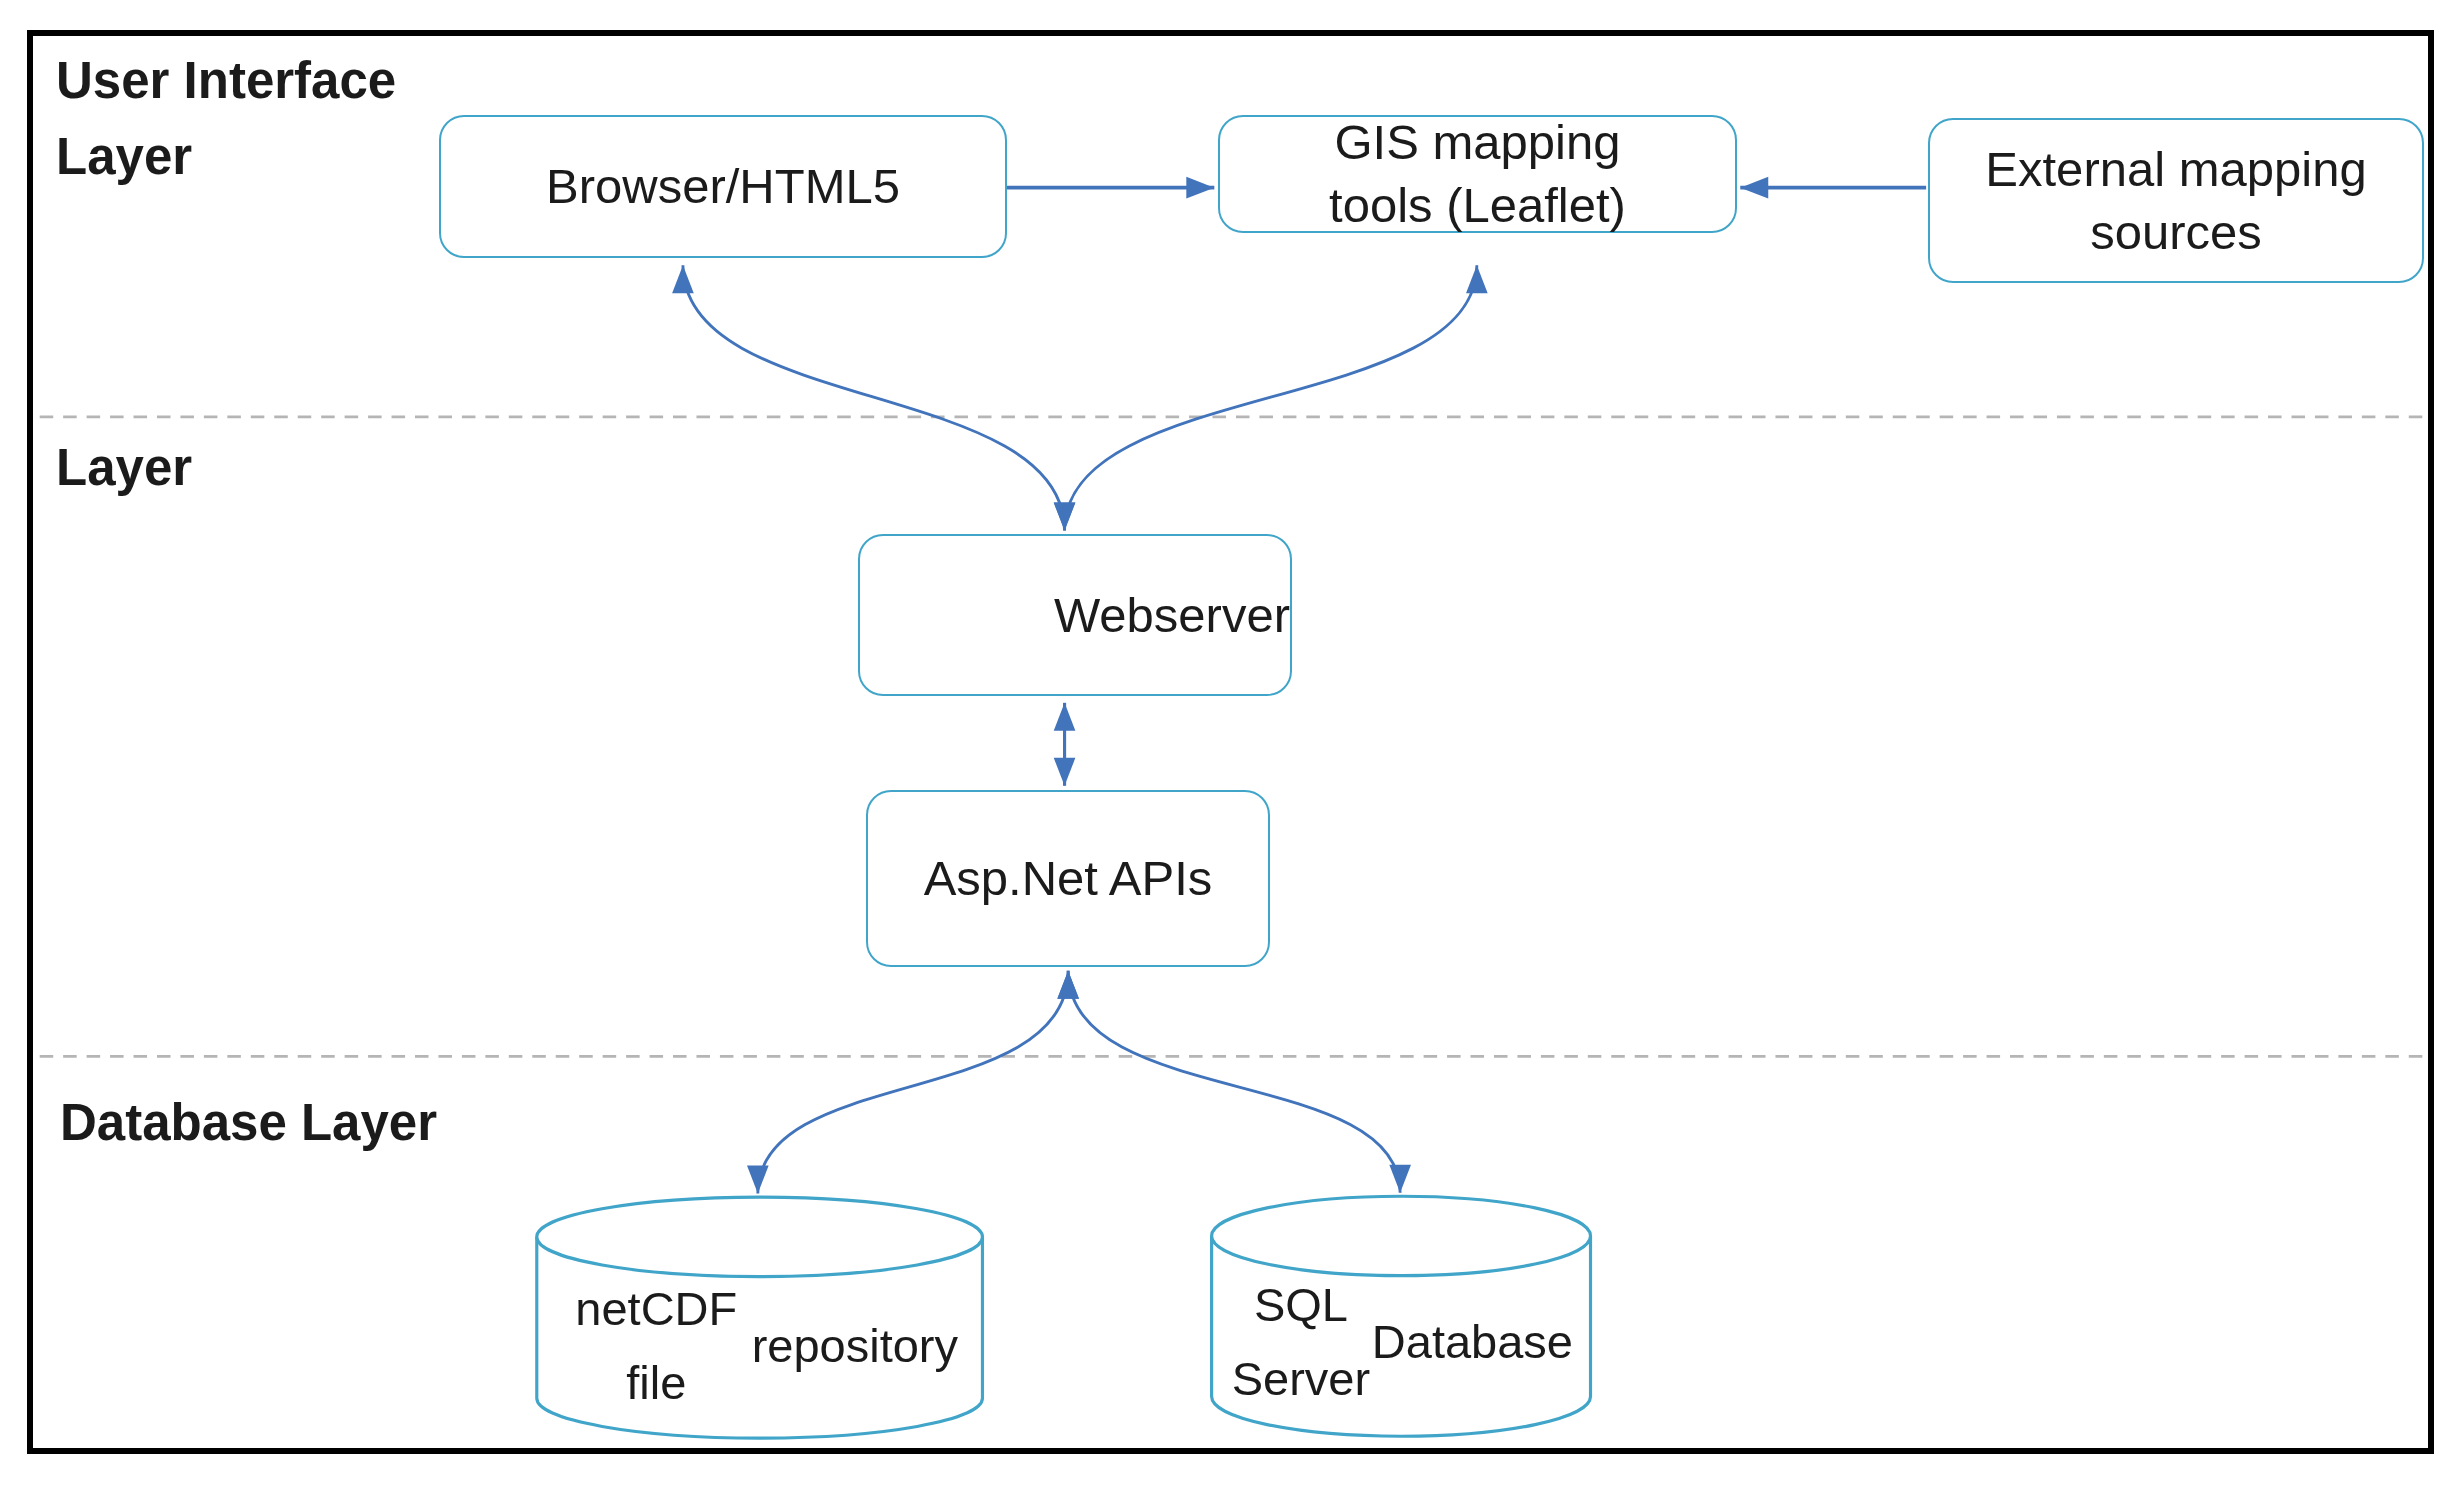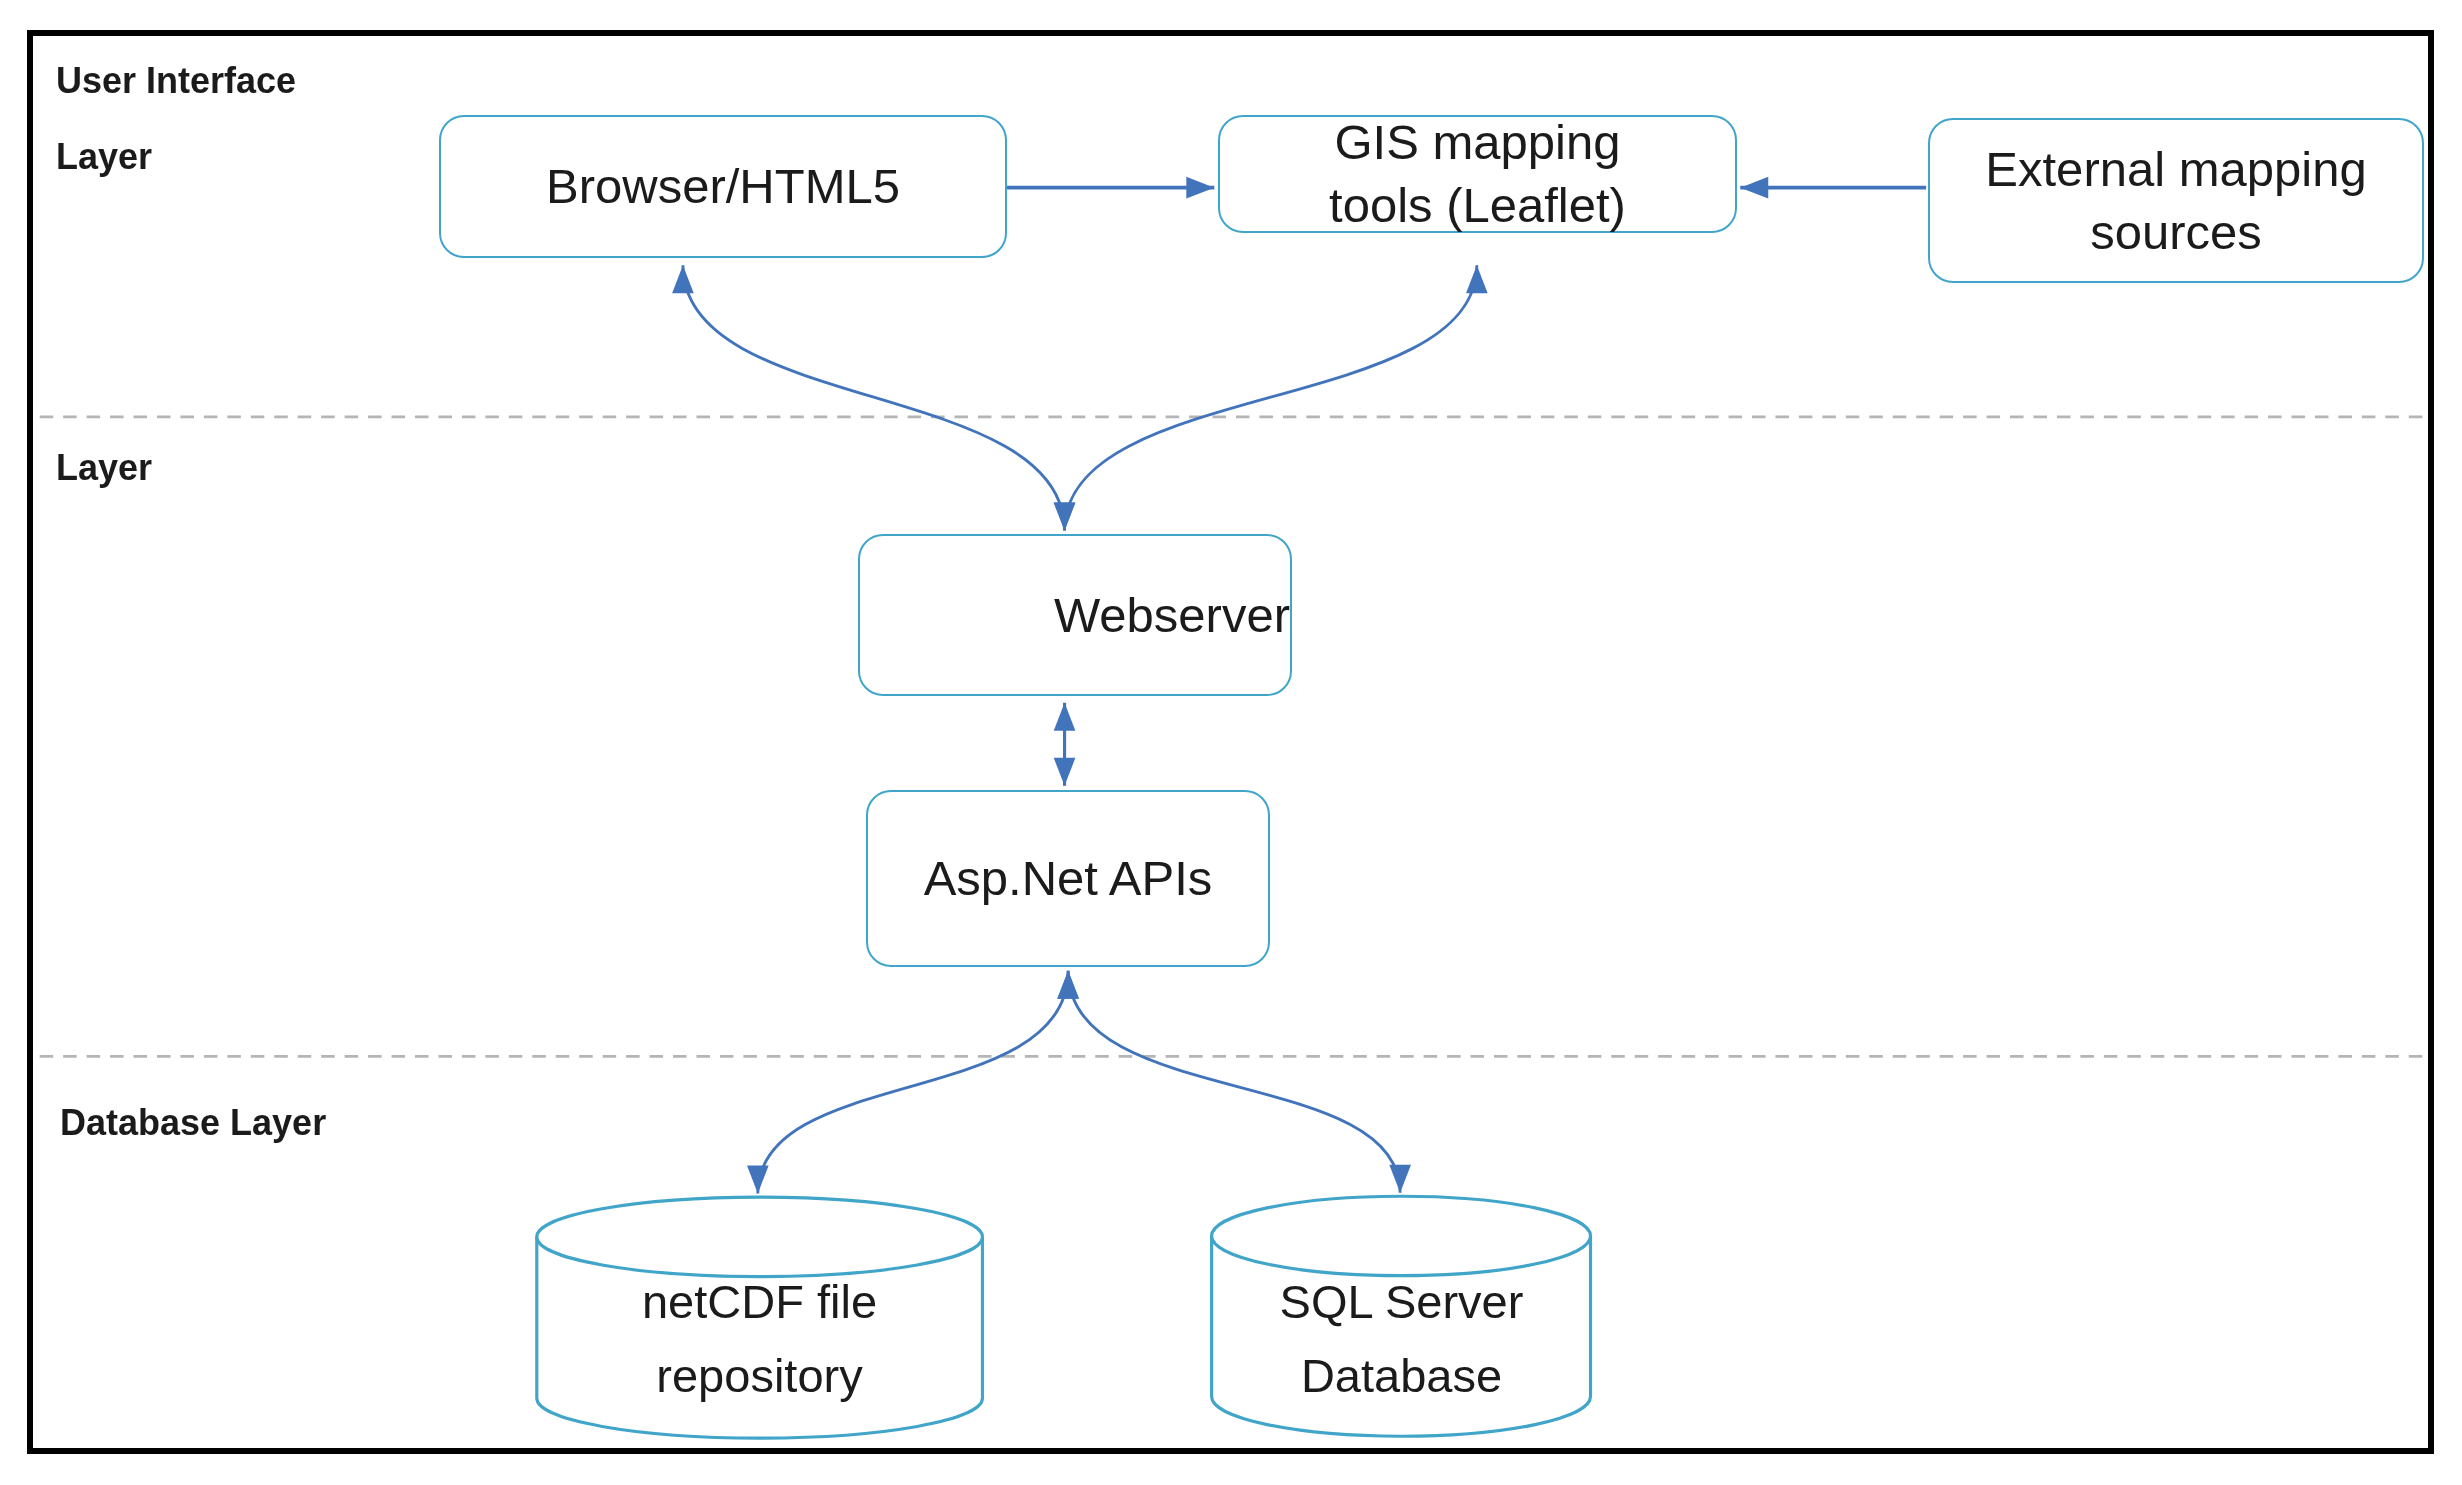--- a/index.html
+++ b/index.html
@@ -20,24 +20,24 @@
   .ah{fill:var(--arrow,#4274bc);stroke:none;}
   .cyl{fill:#ffffff;stroke:var(--node_border,#41a5c9);stroke-width:3.5;}
   .node{
     position:absolute;box-sizing:border-box;background:#ffffff;
     border:2.7px solid var(--node_border,#41a5c9);border-radius:25px;
     display:flex;flex-direction:column;align-items:center;justify-content:center;
     text-align:center;color:var(--text,#1b1b1b);font-size:49px;line-height:63px;
   }
   .layer-label{
     position:absolute;color:var(--text,#1b1b1b);font-weight:bold;
-    font-size:36px;line-height:76px;white-space:nowrap;
+    font-size:51px;line-height:76px;white-space:nowrap;
   }
   .cyl-label{
-    position:absolute;display:flex;flex-direction:column;align-items:center;
+    position:absolute;display:flex;flex-direction:row;align-items:center;justify-content:center;
     text-align:center;color:var(--text,#1b1b1b);font-size:47px;line-height:74px;
   }
 </style>
 </head>
 <body>
 
 <div class="canvas">
 
   <div class="frame"></div>
 

